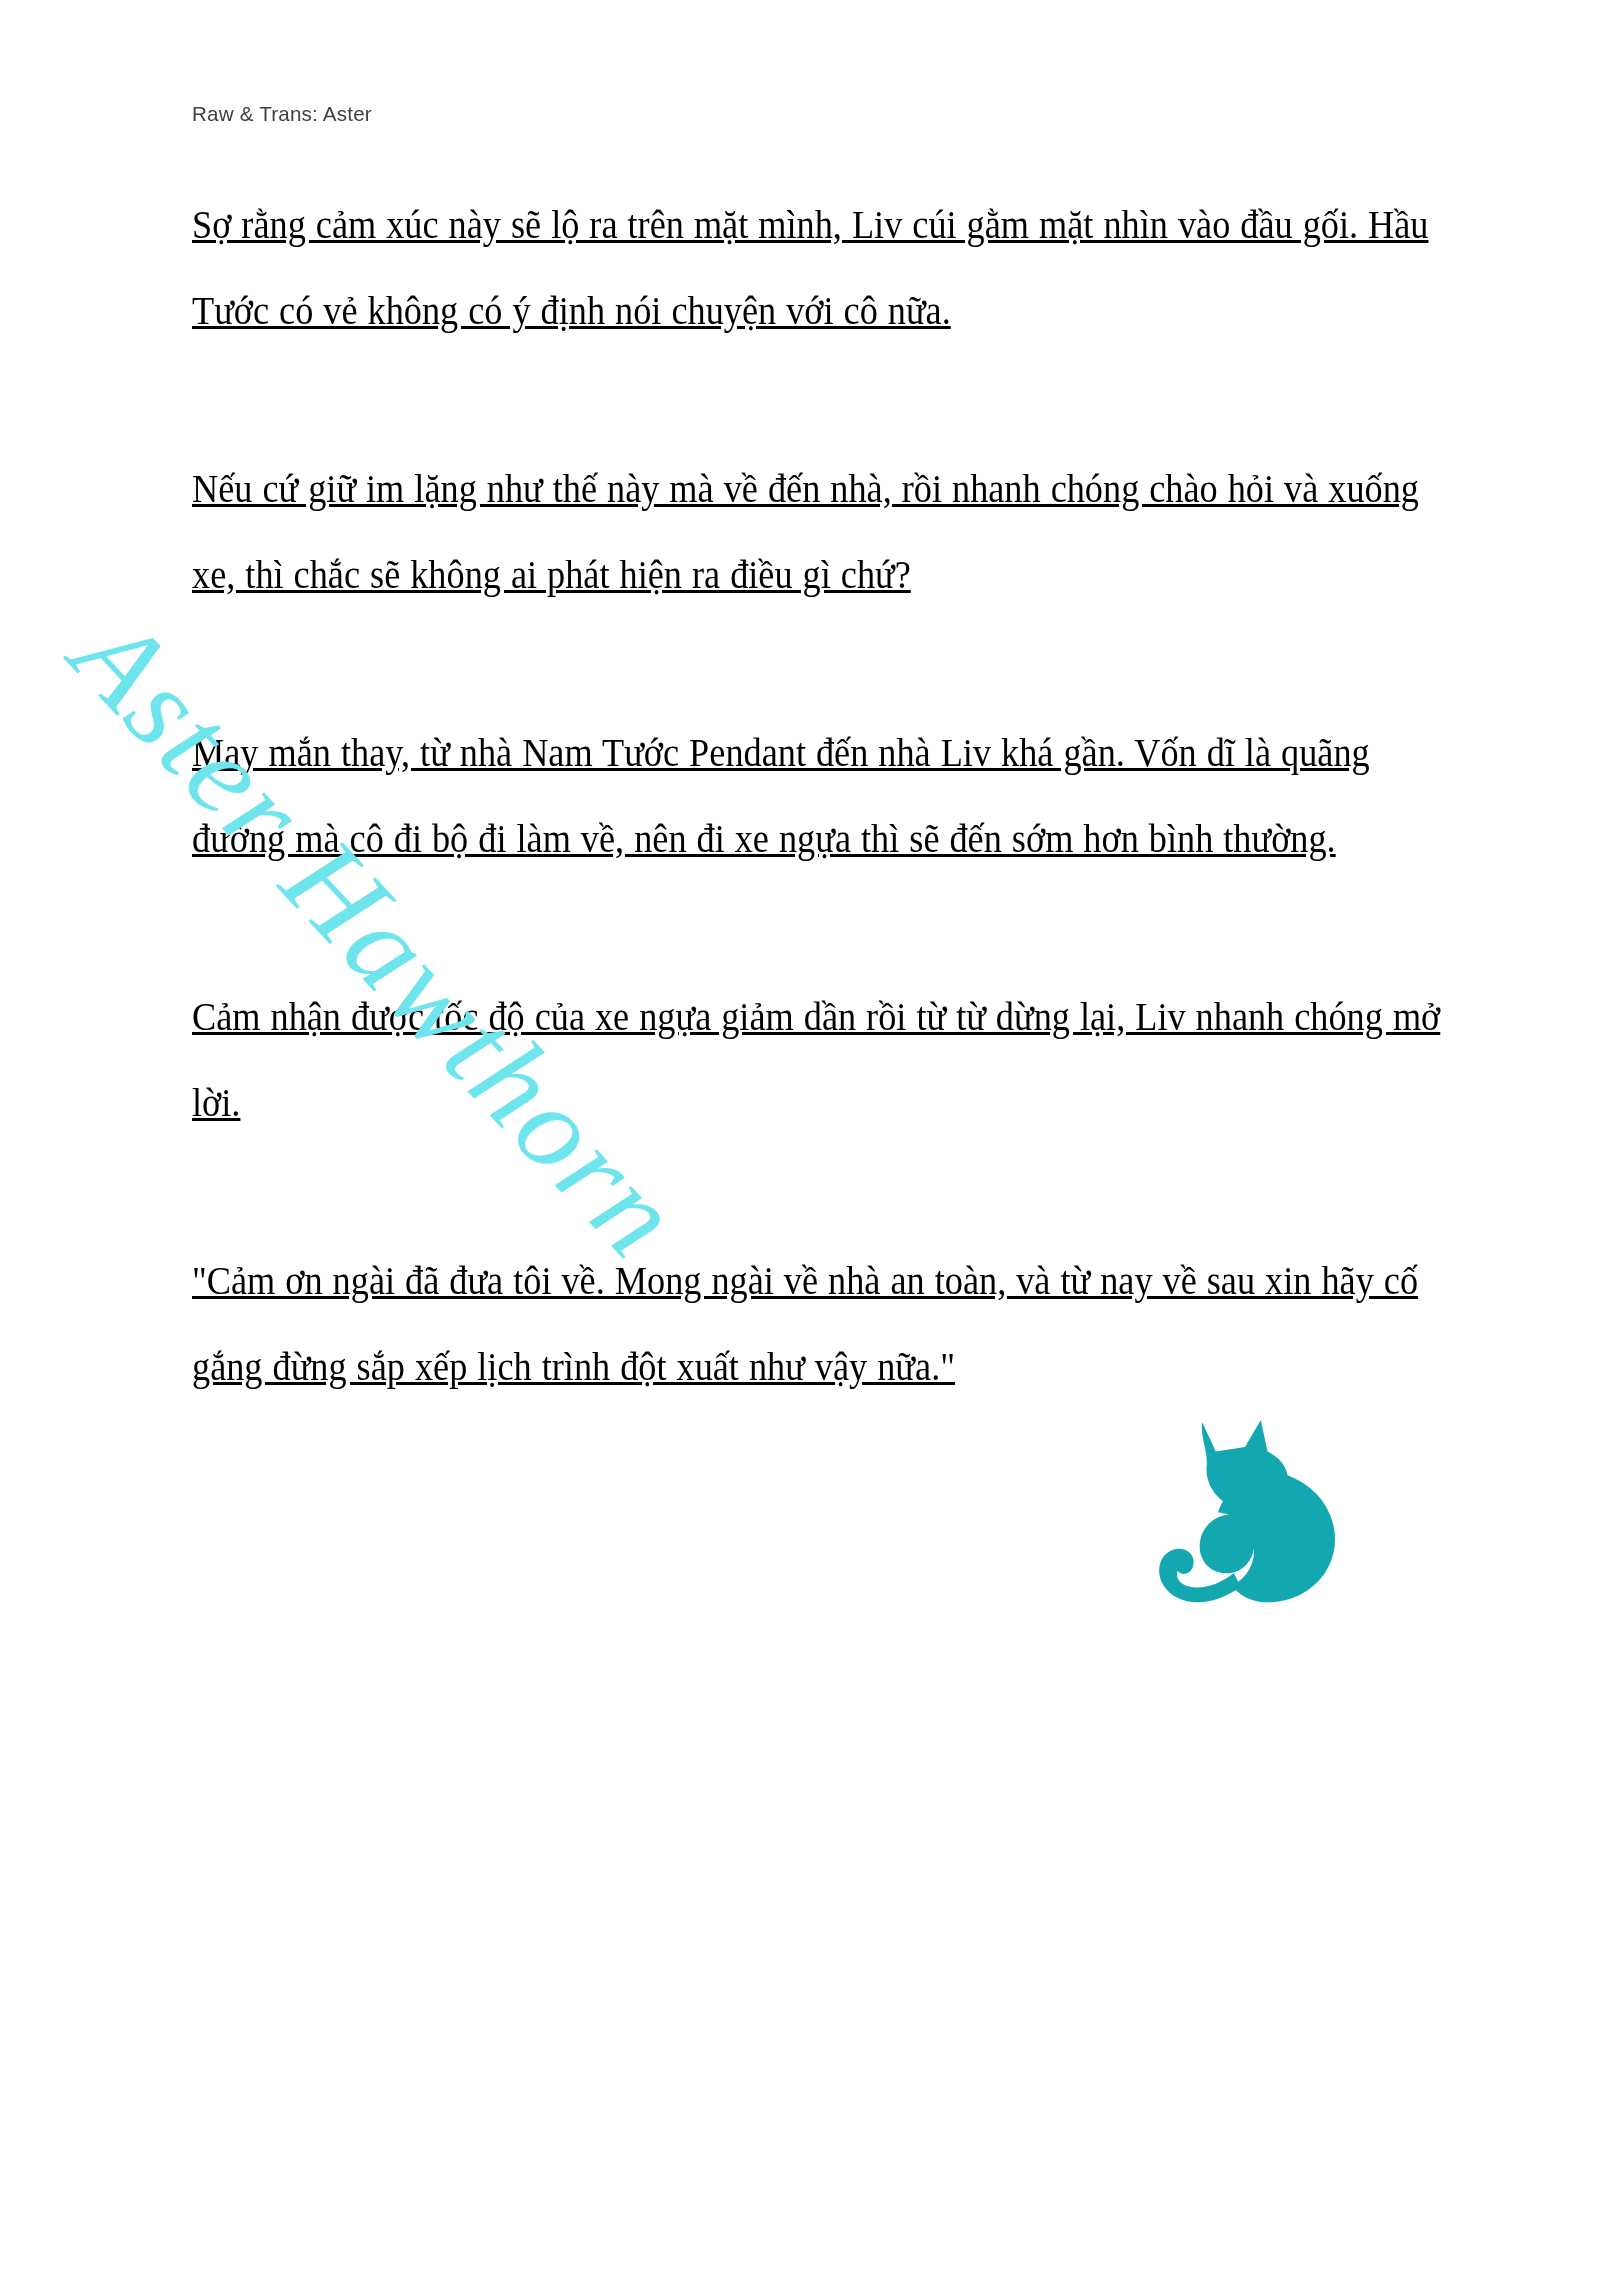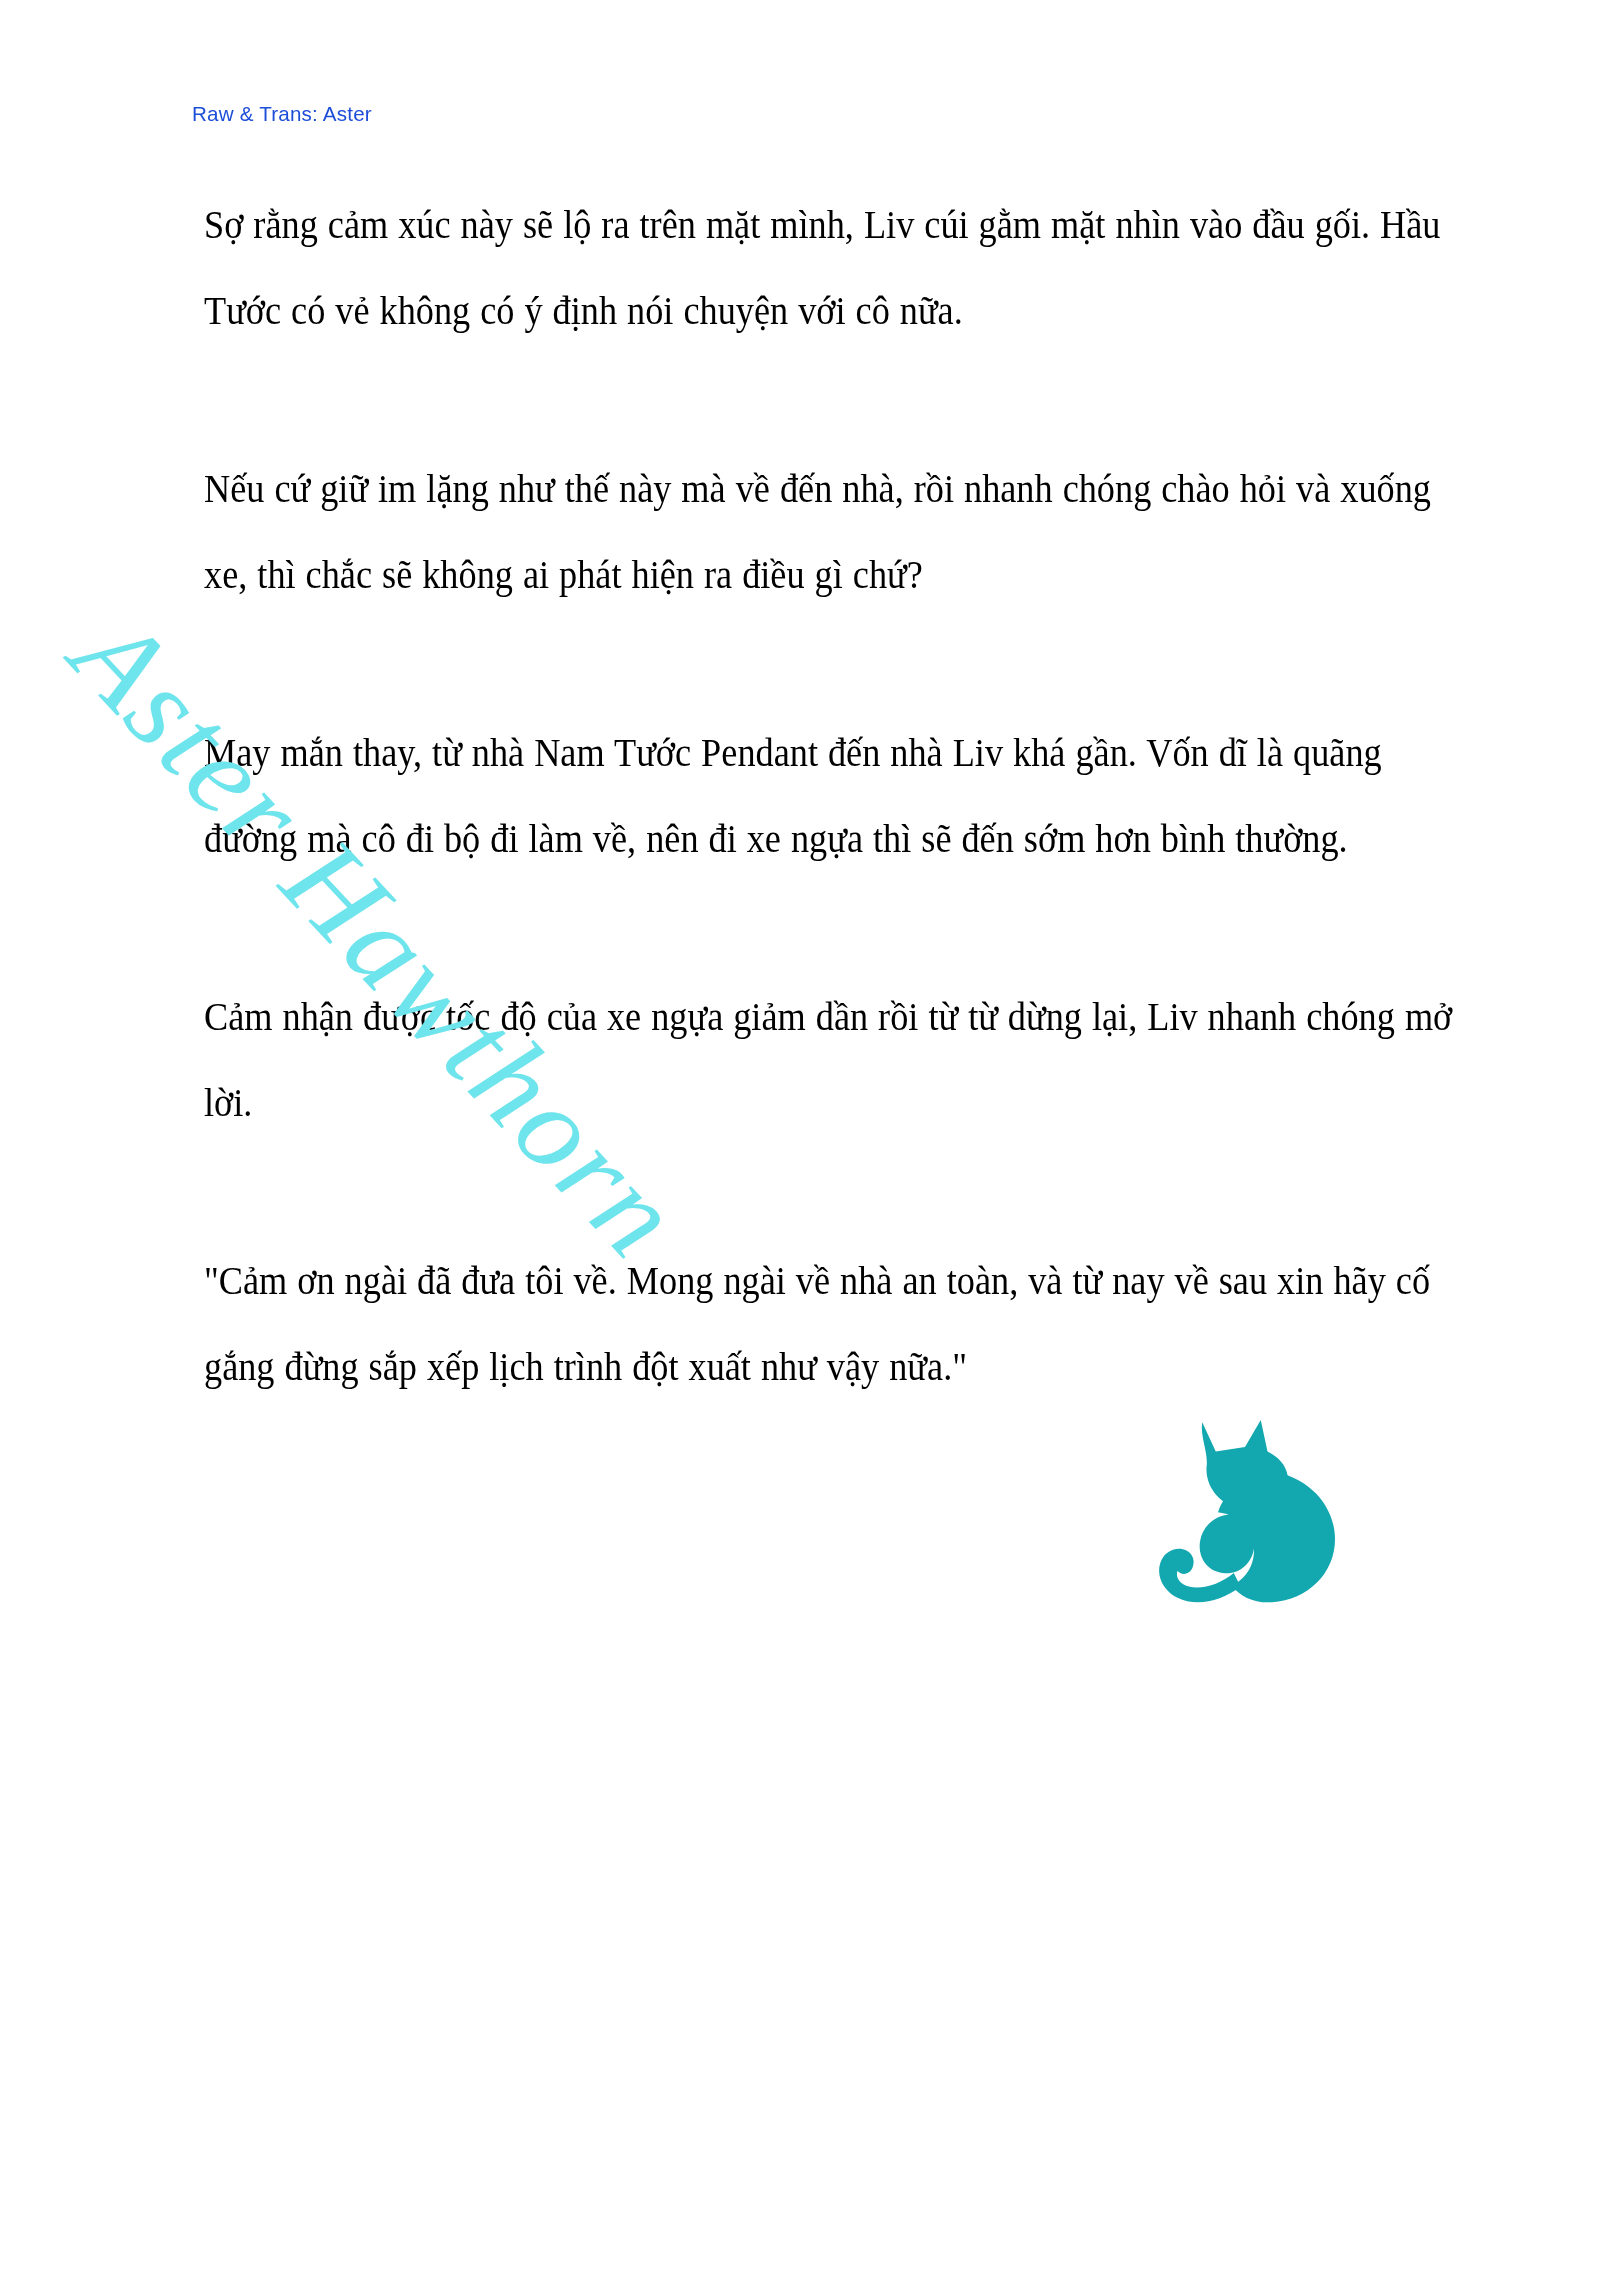--- a/index.html
+++ b/index.html
@@ -18,31 +18,32 @@
   }
 
   
   #doc-header {
     position: absolute;
     left: 192px;
     top: 101px;
     font-family: "Liberation Sans", "DejaVu Sans", sans-serif;
     font-size: 20.6px;
     line-height: 25.5px;
-    color: #1d4ed8;
+    color: #404040;
     letter-spacing: 0.2px;
     white-space: nowrap;
   }
 
   
   #body-column {
     position: absolute;
-    left: 204px;
+    left: 192px;
     top: 182px;
     width: 1274px;
+    text-decoration: underline;
   }
 
   .para {
     font-family: "Liberation Serif", "DejaVu Serif", serif;
     font-size: 39px;
     line-height: 86px;
     color: #000000;
     margin: 0 0 92px 0;
     text-align: left;
     font-stretch: condensed;

